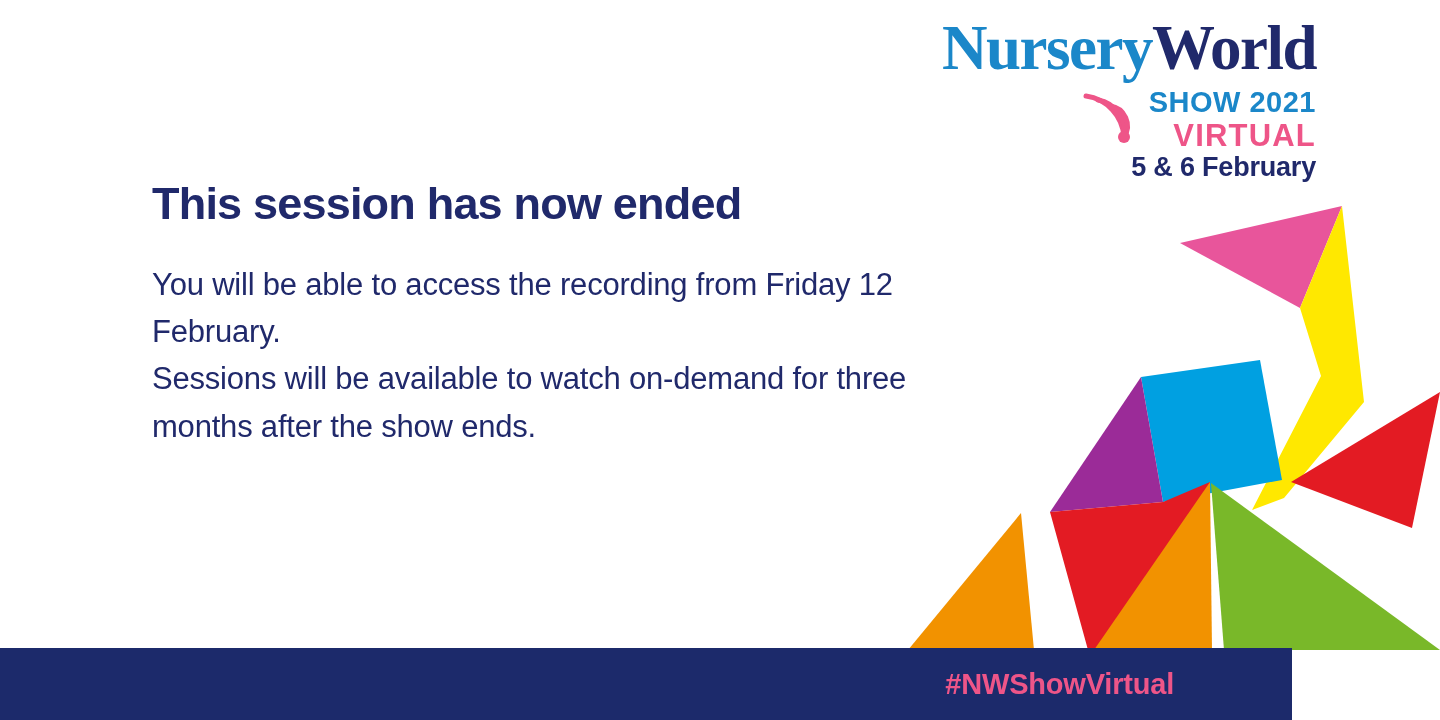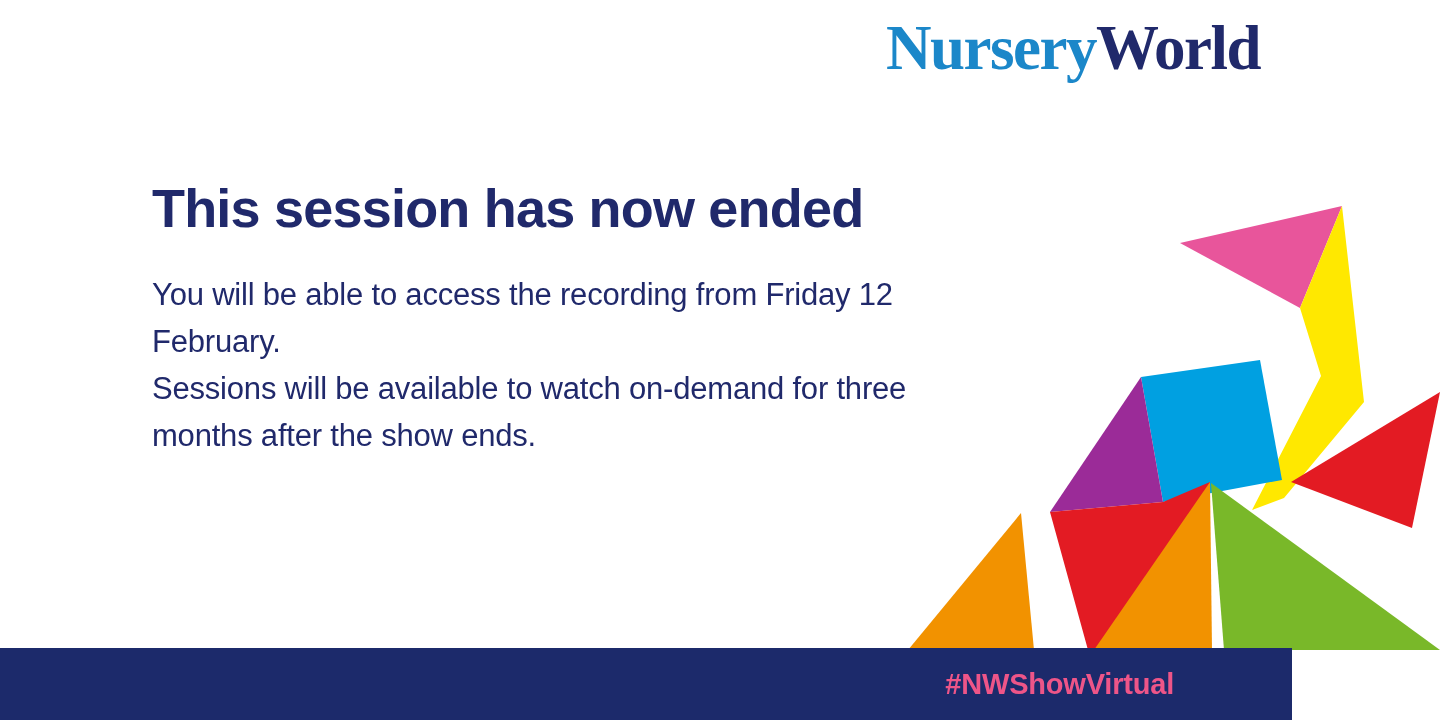--- a/index.html
+++ b/index.html
@@ -22,20 +22,21 @@
     left:880px; top:180px;
     width:560px; height:470px;
     pointer-events:none;
   }
 
   
   #logo {
     position:absolute;
     right:124px; top:18px;
     width:430px;
+    text-align:right;
     line-height:1;
   }
   .logo-wordmark {
     font-family:"Liberation Serif", serif;
     font-weight:bold;
     font-size:63px;
     letter-spacing:-1.5px;
     white-space:nowrap;
     line-height:0.98;
   }
@@ -77,21 +78,21 @@
     white-space:nowrap;
   }
 
   
   #message {
     position:absolute;
     left:152px; top:180px;
     width:830px;
   }
   #headline {
-    font-size:54px;
+    font-size:45px;
     font-weight:bold;
     color:#20296B;
     letter-spacing:-0.8px;
     line-height:1.05;
     margin-bottom:34px;
   }
   .body-para {
     font-size:31px;
     color:#20296B;
     line-height:1.52;
@@ -129,20 +130,33 @@
     <polygon fill="#9B2B98" points="261,197 283,322 170,332"></polygon>
     <polygon fill="#E31B23" points="170,332 283,322 330,302 330,470 208,470"></polygon>
     <polygon fill="#F29200" points="330,302 332,470 214,470"></polygon>
     <polygon fill="#79B829" points="331,303 560,470 344,470"></polygon>
     <polygon fill="#E31B23" points="411,302 560,212 532,348"></polygon>
     <polygon fill="#F29200" points="141,333 154,470 28,470"></polygon>
   </svg>
 
   <div id="logo">
     <div class="logo-wordmark"><span class="wm-nursery">Nursery</span><span class="wm-world">World</span></div>
+    <div class="logo-lower">
+      <svg id="wifi-arcs" viewBox="0 0 64 58" aria-hidden="true">
+        <g fill="none" stroke="#EE5588" stroke-width="5" stroke-linecap="round">
+          <path d="M12 6 A 44 44 0 0 1 50 47"></path>
+          <path d="M24 10 A 32 32 0 0 1 50 47"></path>
+          <path d="M36 16 A 20 20 0 0 1 50 47"></path>
+        </g>
+        <circle cx="50" cy="47" r="6" fill="#EE5588"></circle>
+      </svg>
+      <div class="logo-show">SHOW 2021</div>
+      <div class="logo-virtual">VIRTUAL</div>
+      <div class="logo-date">5 &amp; 6 February</div>
+    </div>
   </div>
 
   <div id="message">
     <h1 id="headline">This session has now ended</h1>
     <p class="body-para">You will be able to access the recording from Friday 12 February.</p>
     <p class="body-para">Sessions will be available to watch on-demand for three months after the show ends.</p>
   </div>
 
   <div id="footer">
     <div id="hashtag">#NWShowVirtual</div>

